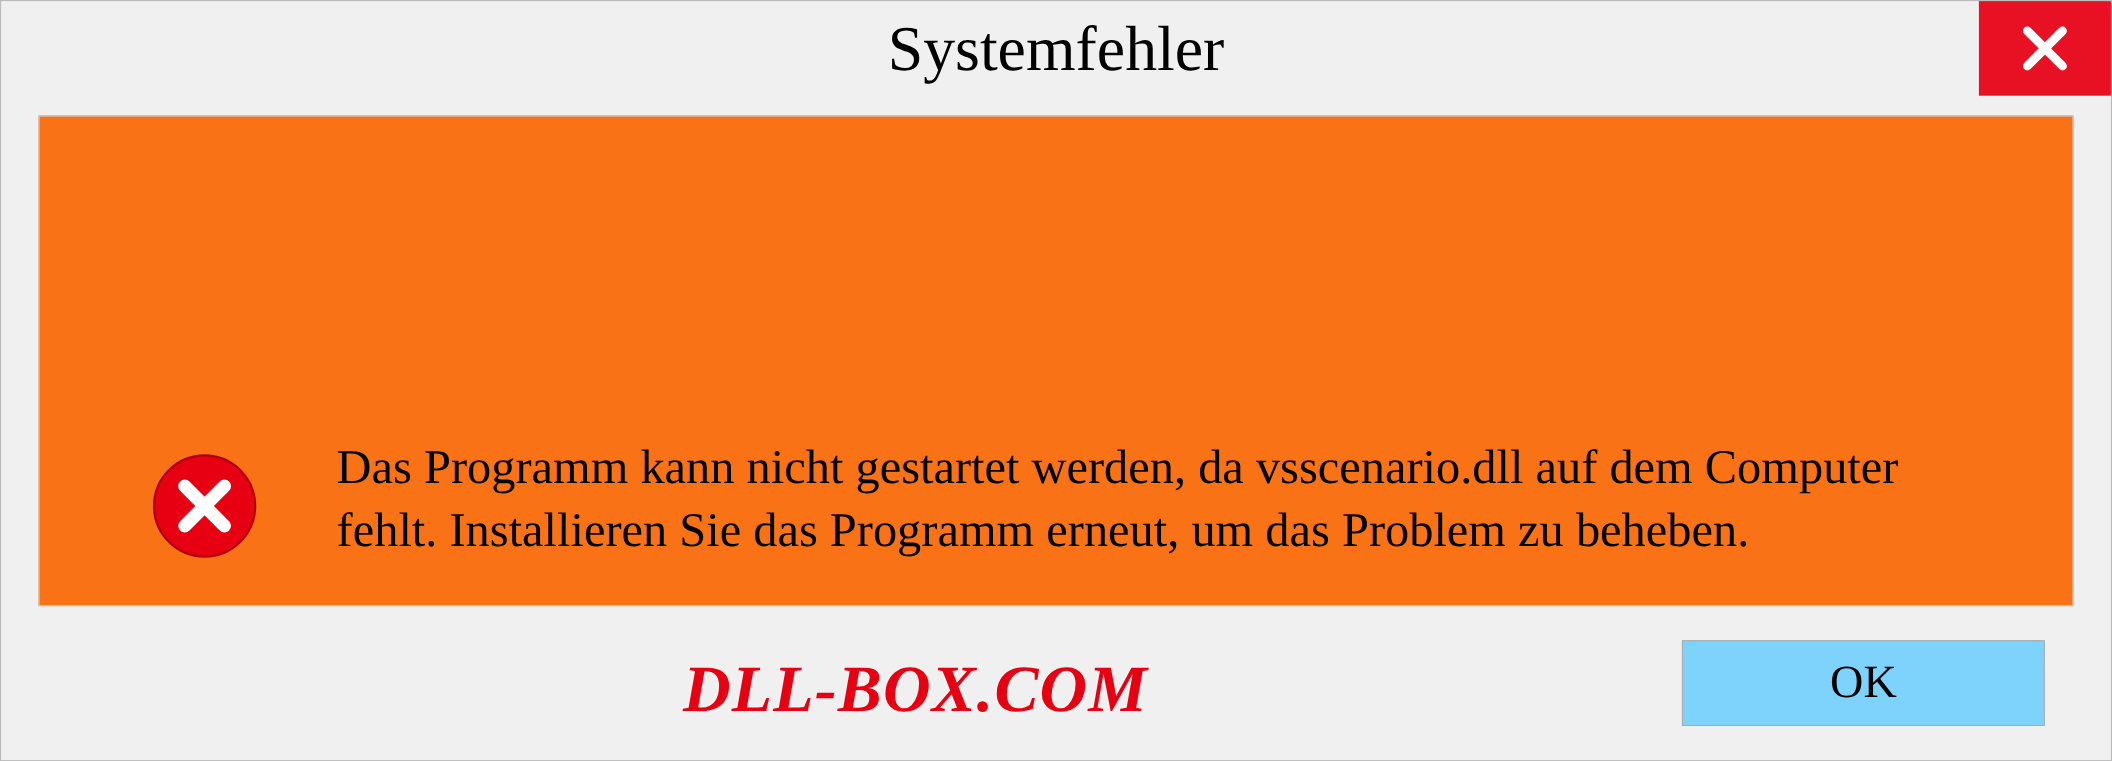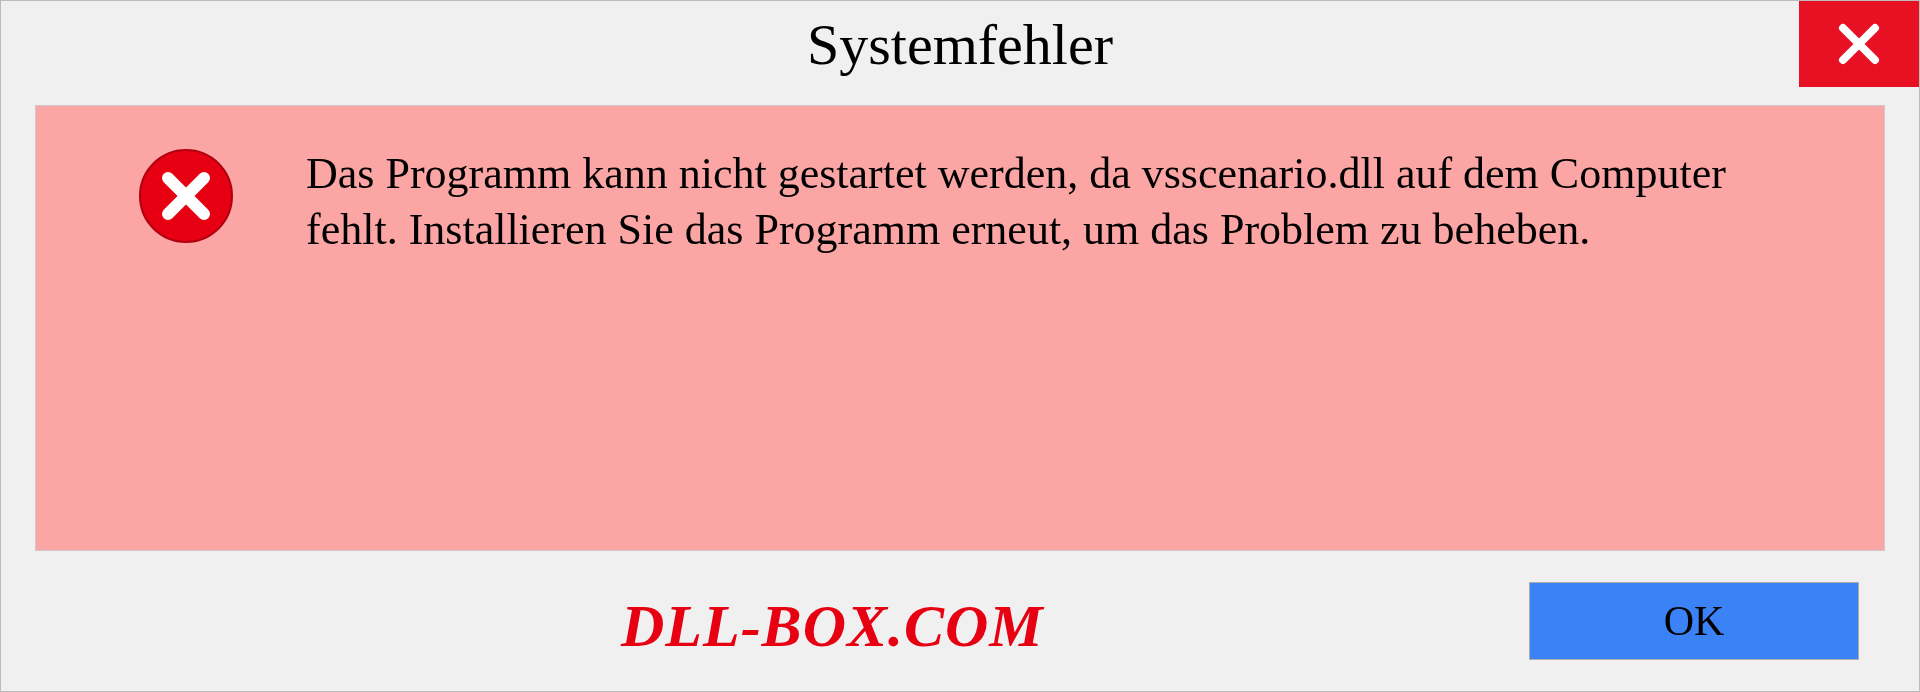--- a/index.html
+++ b/index.html
@@ -47,25 +47,25 @@
       align-items: center;
       justify-content: center;
       cursor: pointer;
     }
     .close-button svg {
       width: 48px;
       height: 48px;
     }
     .content-area {
       margin: 18px 34px 0 34px;
-      background: #fca5a5;
+      background: #f97316;
       border: 1px solid #ccc;
       flex: 1;
       display: flex;
-      align-items: flex-start;
+      align-items: flex-end;
       padding: 40px 60px 40px 100px;
       gap: 70px;
     }
     .error-icon-wrapper {
       flex-shrink: 0;
     }
     .error-icon-wrapper svg {
       width: 100px;
       height: 100px;
       display: block;
@@ -88,21 +88,21 @@
       font-weight: 900;
       font-style: italic;
       color: #e60012;
       letter-spacing: 1px;
       margin-left: 560px;
       margin-top: 11px;
     }
     .ok-button {
       width: 330px;
       height: 78px;
-      background: #3b82f6;
+      background: #7dd3fc;
       border: 1px solid #adadad;
       font-size: 42px;
       color: #000;
       display: flex;
       align-items: center;
       justify-content: center;
       cursor: pointer;
       font-family: inherit;
     }
   </style>

